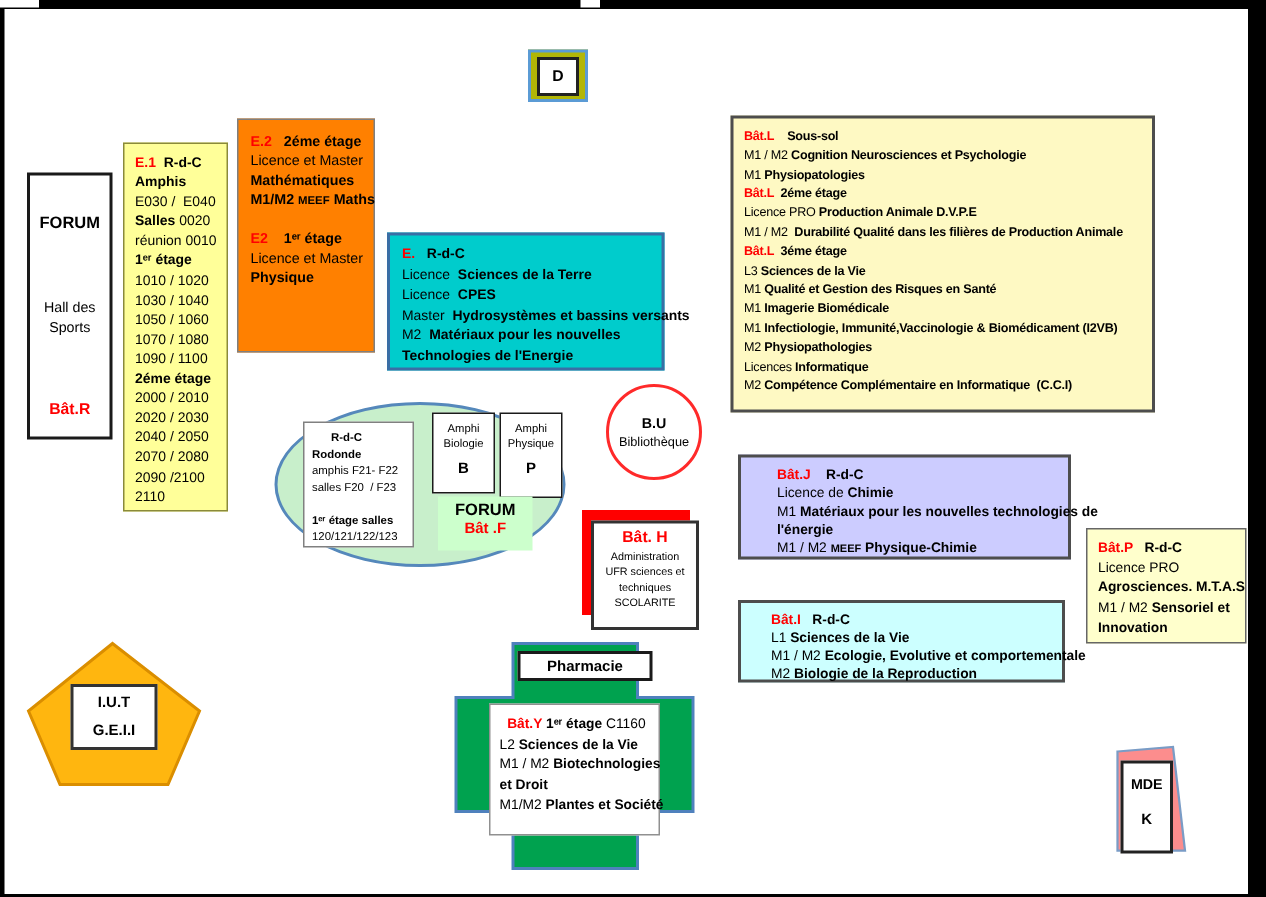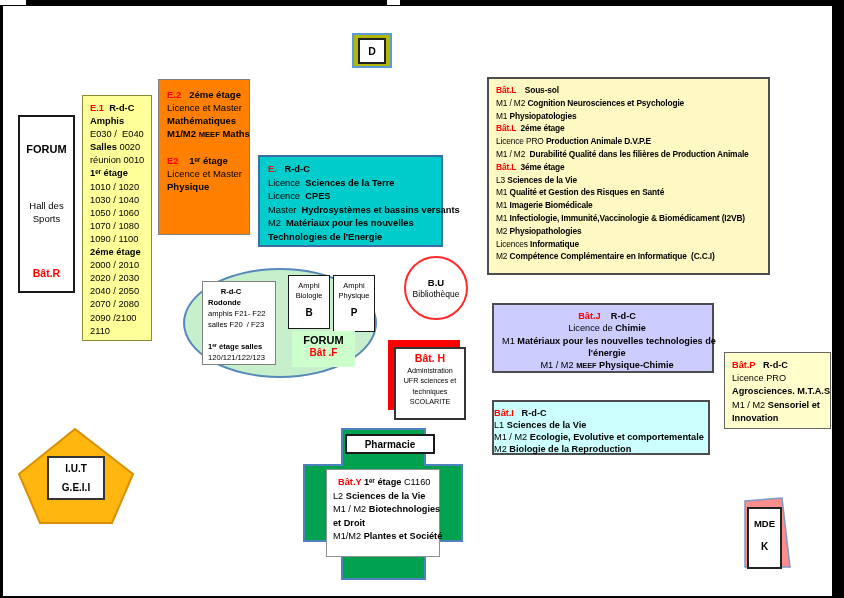--- a/index.html
+++ b/index.html
@@ -41,23 +41,23 @@
   .suaps{left:18px;top:115px;width:57px;height:178px;background:#fff;border:2px solid #1a1a1a;text-align:center;}
   .suaps-title{font-weight:bold;font-size:11px;margin-top:26px;}
   .suaps-hall{font-size:9.5px;line-height:13px;margin-top:44px;}
   .suaps-code{color:#ff0000;font-weight:bold;font-size:10.5px;margin-top:42px;}
 
   
   .e1{left:82px;top:95px;width:70px;height:246px;border:1px solid #8a8a3a;padding:6px 0 0 7px;font-size:9.3px;line-height:13.1px;}
   .e2{left:158px;top:79px;width:92px;height:156px;border:1px solid #7f7f7f;padding:8px 0 0 8px;font-size:9.5px;line-height:13px;}
   .e{left:258px;top:155px;width:185px;height:92px;border:2px solid #3a6ea5;padding:6px 0 0 8px;font-size:9.3px;line-height:13.5px;}
   .batl{left:487px;top:77px;width:283px;height:198px;border:2px solid #4d4d4d;padding:5px 0 0 7px;font-size:8.4px;line-height:12.8px;letter-spacing:-0.15px;}
-  .batj{left:492px;top:303px;width:222px;height:70px;border:2px solid #4d4d4d;padding:5px 0 0 8px;font-size:9.2px;line-height:12.3px;text-align:center;}
+  .batj{left:492px;top:303px;width:222px;height:70px;border:2px solid #4d4d4d;padding:5px 0 0 24px;font-size:9.2px;line-height:12.3px;}
   .batp{left:724px;top:352px;width:107px;height:77px;border:1px solid #666;padding:6px 0 0 7px;font-size:9.2px;line-height:13.2px;}
-  .bati{left:492px;top:400px;width:218px;height:55px;border:2px solid #4d4d4d;padding:5px 0 0 0;font-size:9.2px;line-height:12px;}
+  .bati{left:492px;top:400px;width:218px;height:55px;border:2px solid #4d4d4d;padding:5px 0 0 20px;font-size:9.2px;line-height:12px;}
 
   
   .bu{left:404px;top:256px;width:64px;height:64px;border:2px solid #ff2a2a;border-radius:50%;background:#fff;display:flex;flex-direction:column;align-items:center;justify-content:center;}
   .bu-title{font-weight:bold;font-size:9.5px;}
   .bu-sub{font-size:8.5px;margin-top:1px;}
 
   
   .forum-ellipse{left:183px;top:268px;width:194px;height:110px;border:2px solid #5588bb;border-radius:50%;}
   .rodonde{left:202px;top:281px;width:74px;height:84px;background:#fff;border:1px solid #808080;padding:4px 0 0 5px;font-size:7.6px;line-height:11px;}
   .amphi{background:#fff;border:1.5px solid #1a1a1a;text-align:center;font-size:7.5px;line-height:9.5px;padding-top:5px;}

